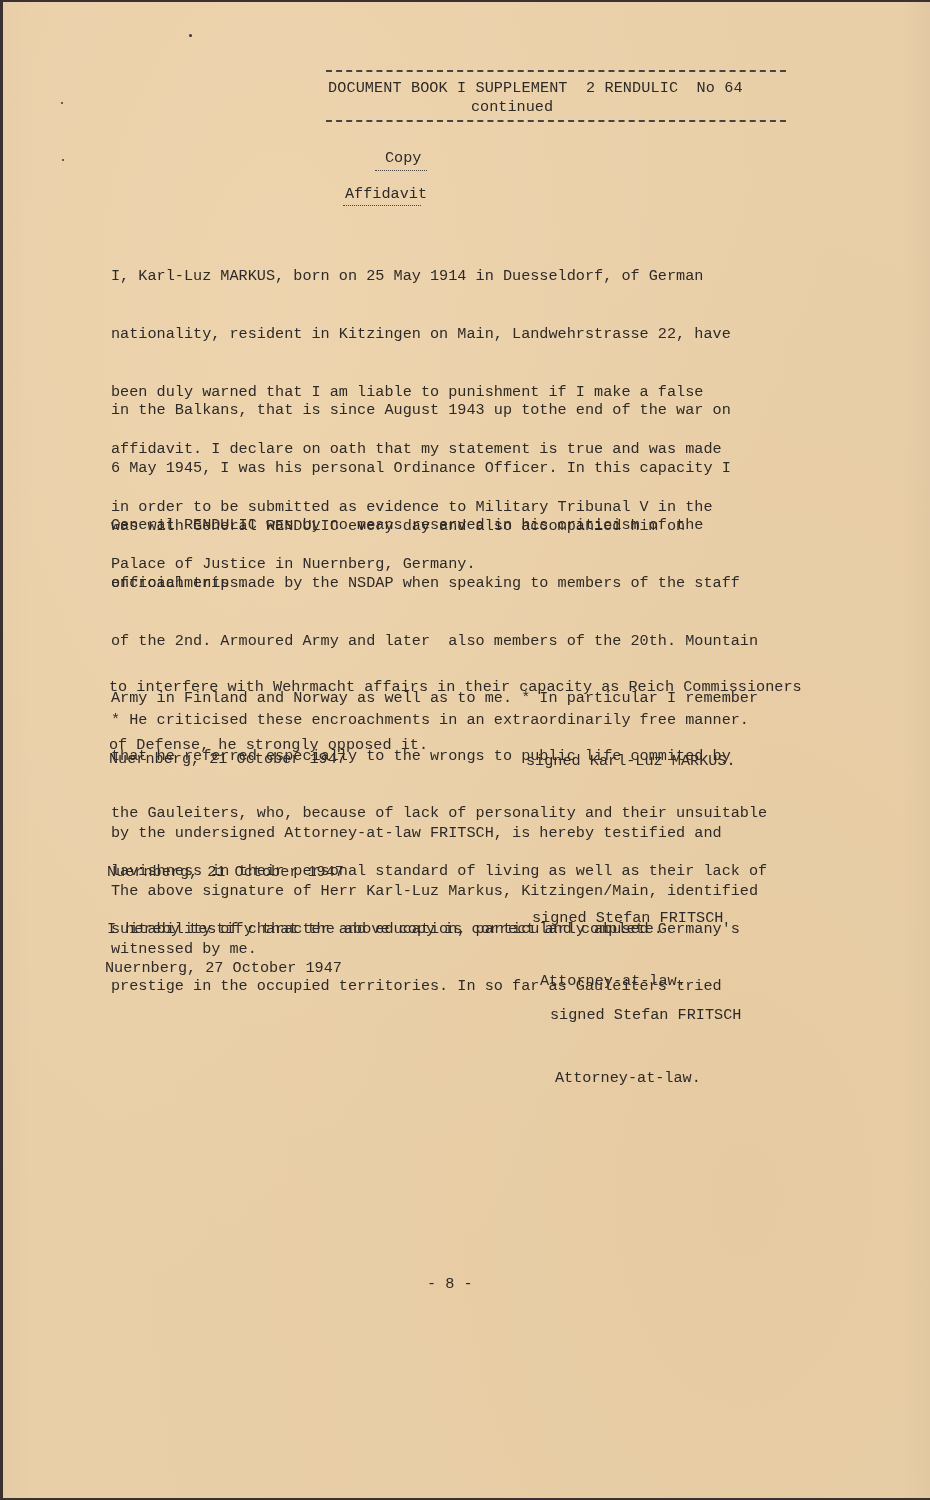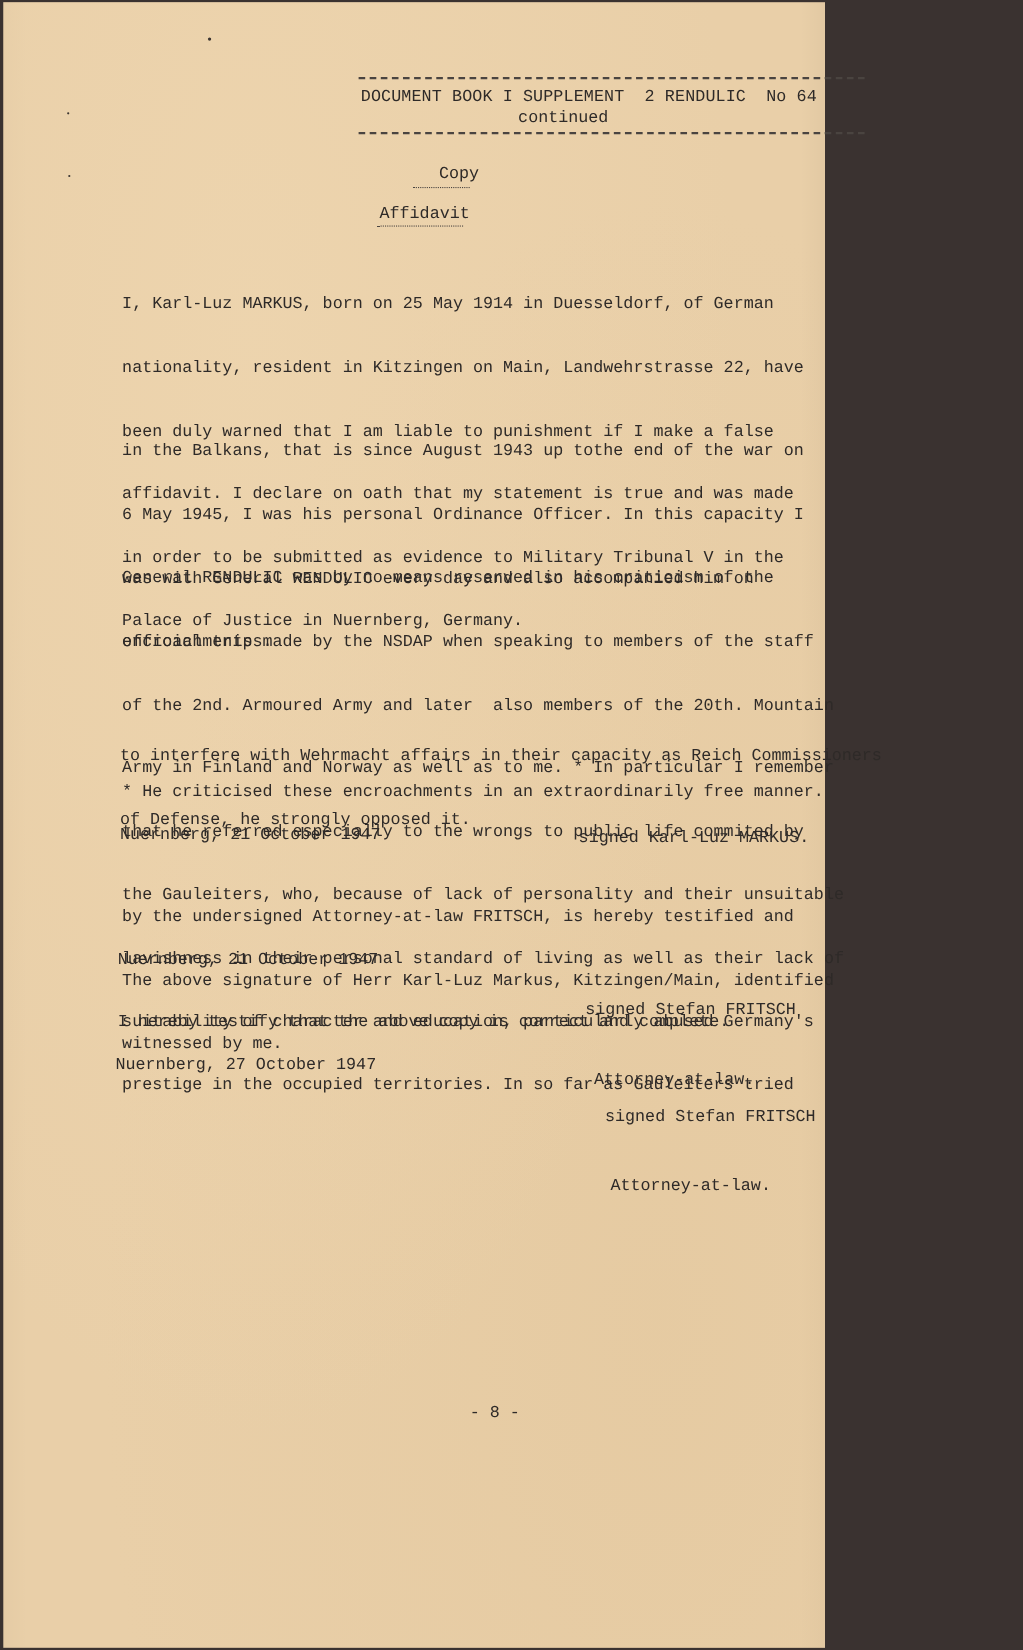--- a/index.html
+++ b/index.html
@@ -10,21 +10,21 @@
     width: 930px;
     height: 1500px;
     background: #3a3230;
     position: relative;
     overflow: hidden;
   }
   .paper {
     position: absolute;
     left: 3px;
     top: 2px;
-    width: 747px;
+    width: 927px;
     height: 1496px;
     background: #e9cfa8;
     background-image:
       radial-gradient(ellipse at 30% 20%, rgba(240,216,178,0.55), rgba(233,207,168,0) 60%),
       radial-gradient(ellipse at 80% 80%, rgba(226,198,156,0.5), rgba(233,207,168,0) 60%),
       linear-gradient(90deg, rgba(0,0,0,0.02), rgba(0,0,0,0) 3%, rgba(0,0,0,0) 97%, rgba(0,0,0,0.03));
     color: #2e2a28;
     font-family: "Liberation Mono", "DejaVu Sans Mono", monospace;
     font-size: 15.2px;
   }
@@ -40,21 +40,21 @@
     left: 325px;
     top: 77px;
     letter-spacing: 0.1px;
     font-size: 15.2px;
   }
   .header-cont {
     left: 468px;
     top: 96px;
   }
   .copy-label {
-    left: 396px;
+    left: 382px;
     top: 147px;
   }
   .copy-underline {
     position: absolute;
     left: 372px;
     top: 168px;
     width: 52px;
     border-top: 1.5px dotted #4a4440;
   }
   .affidavit-title {

